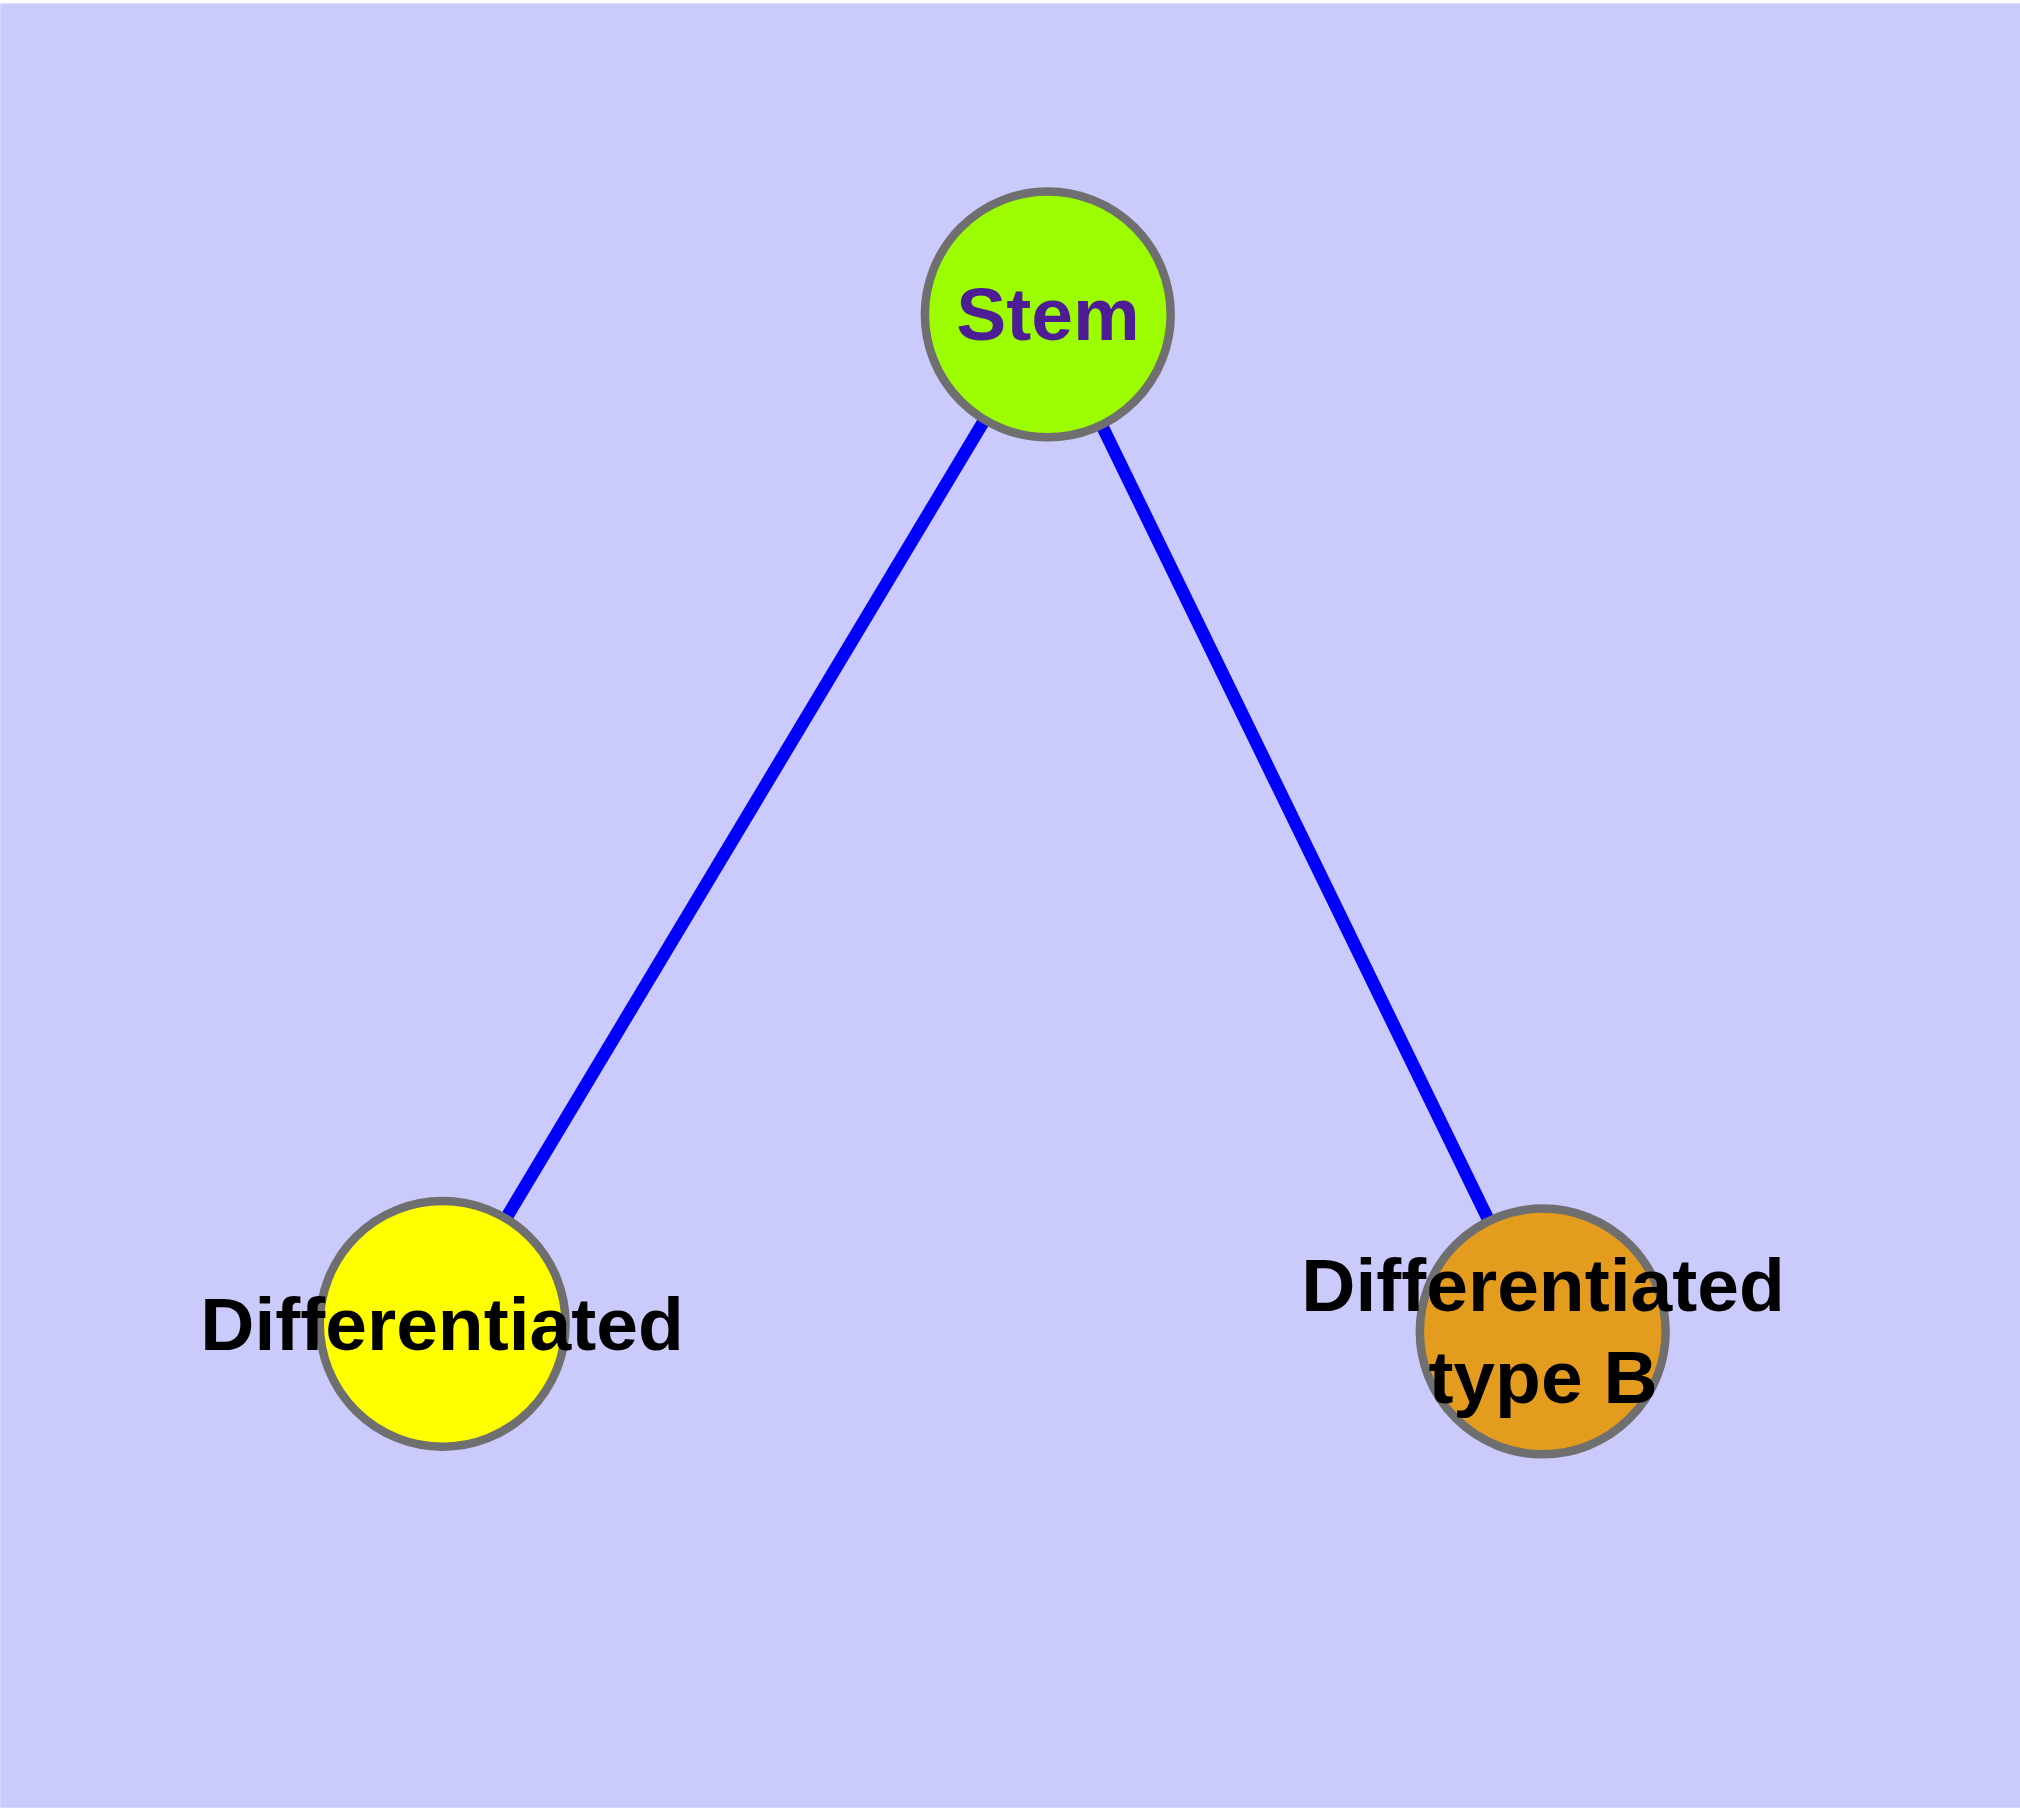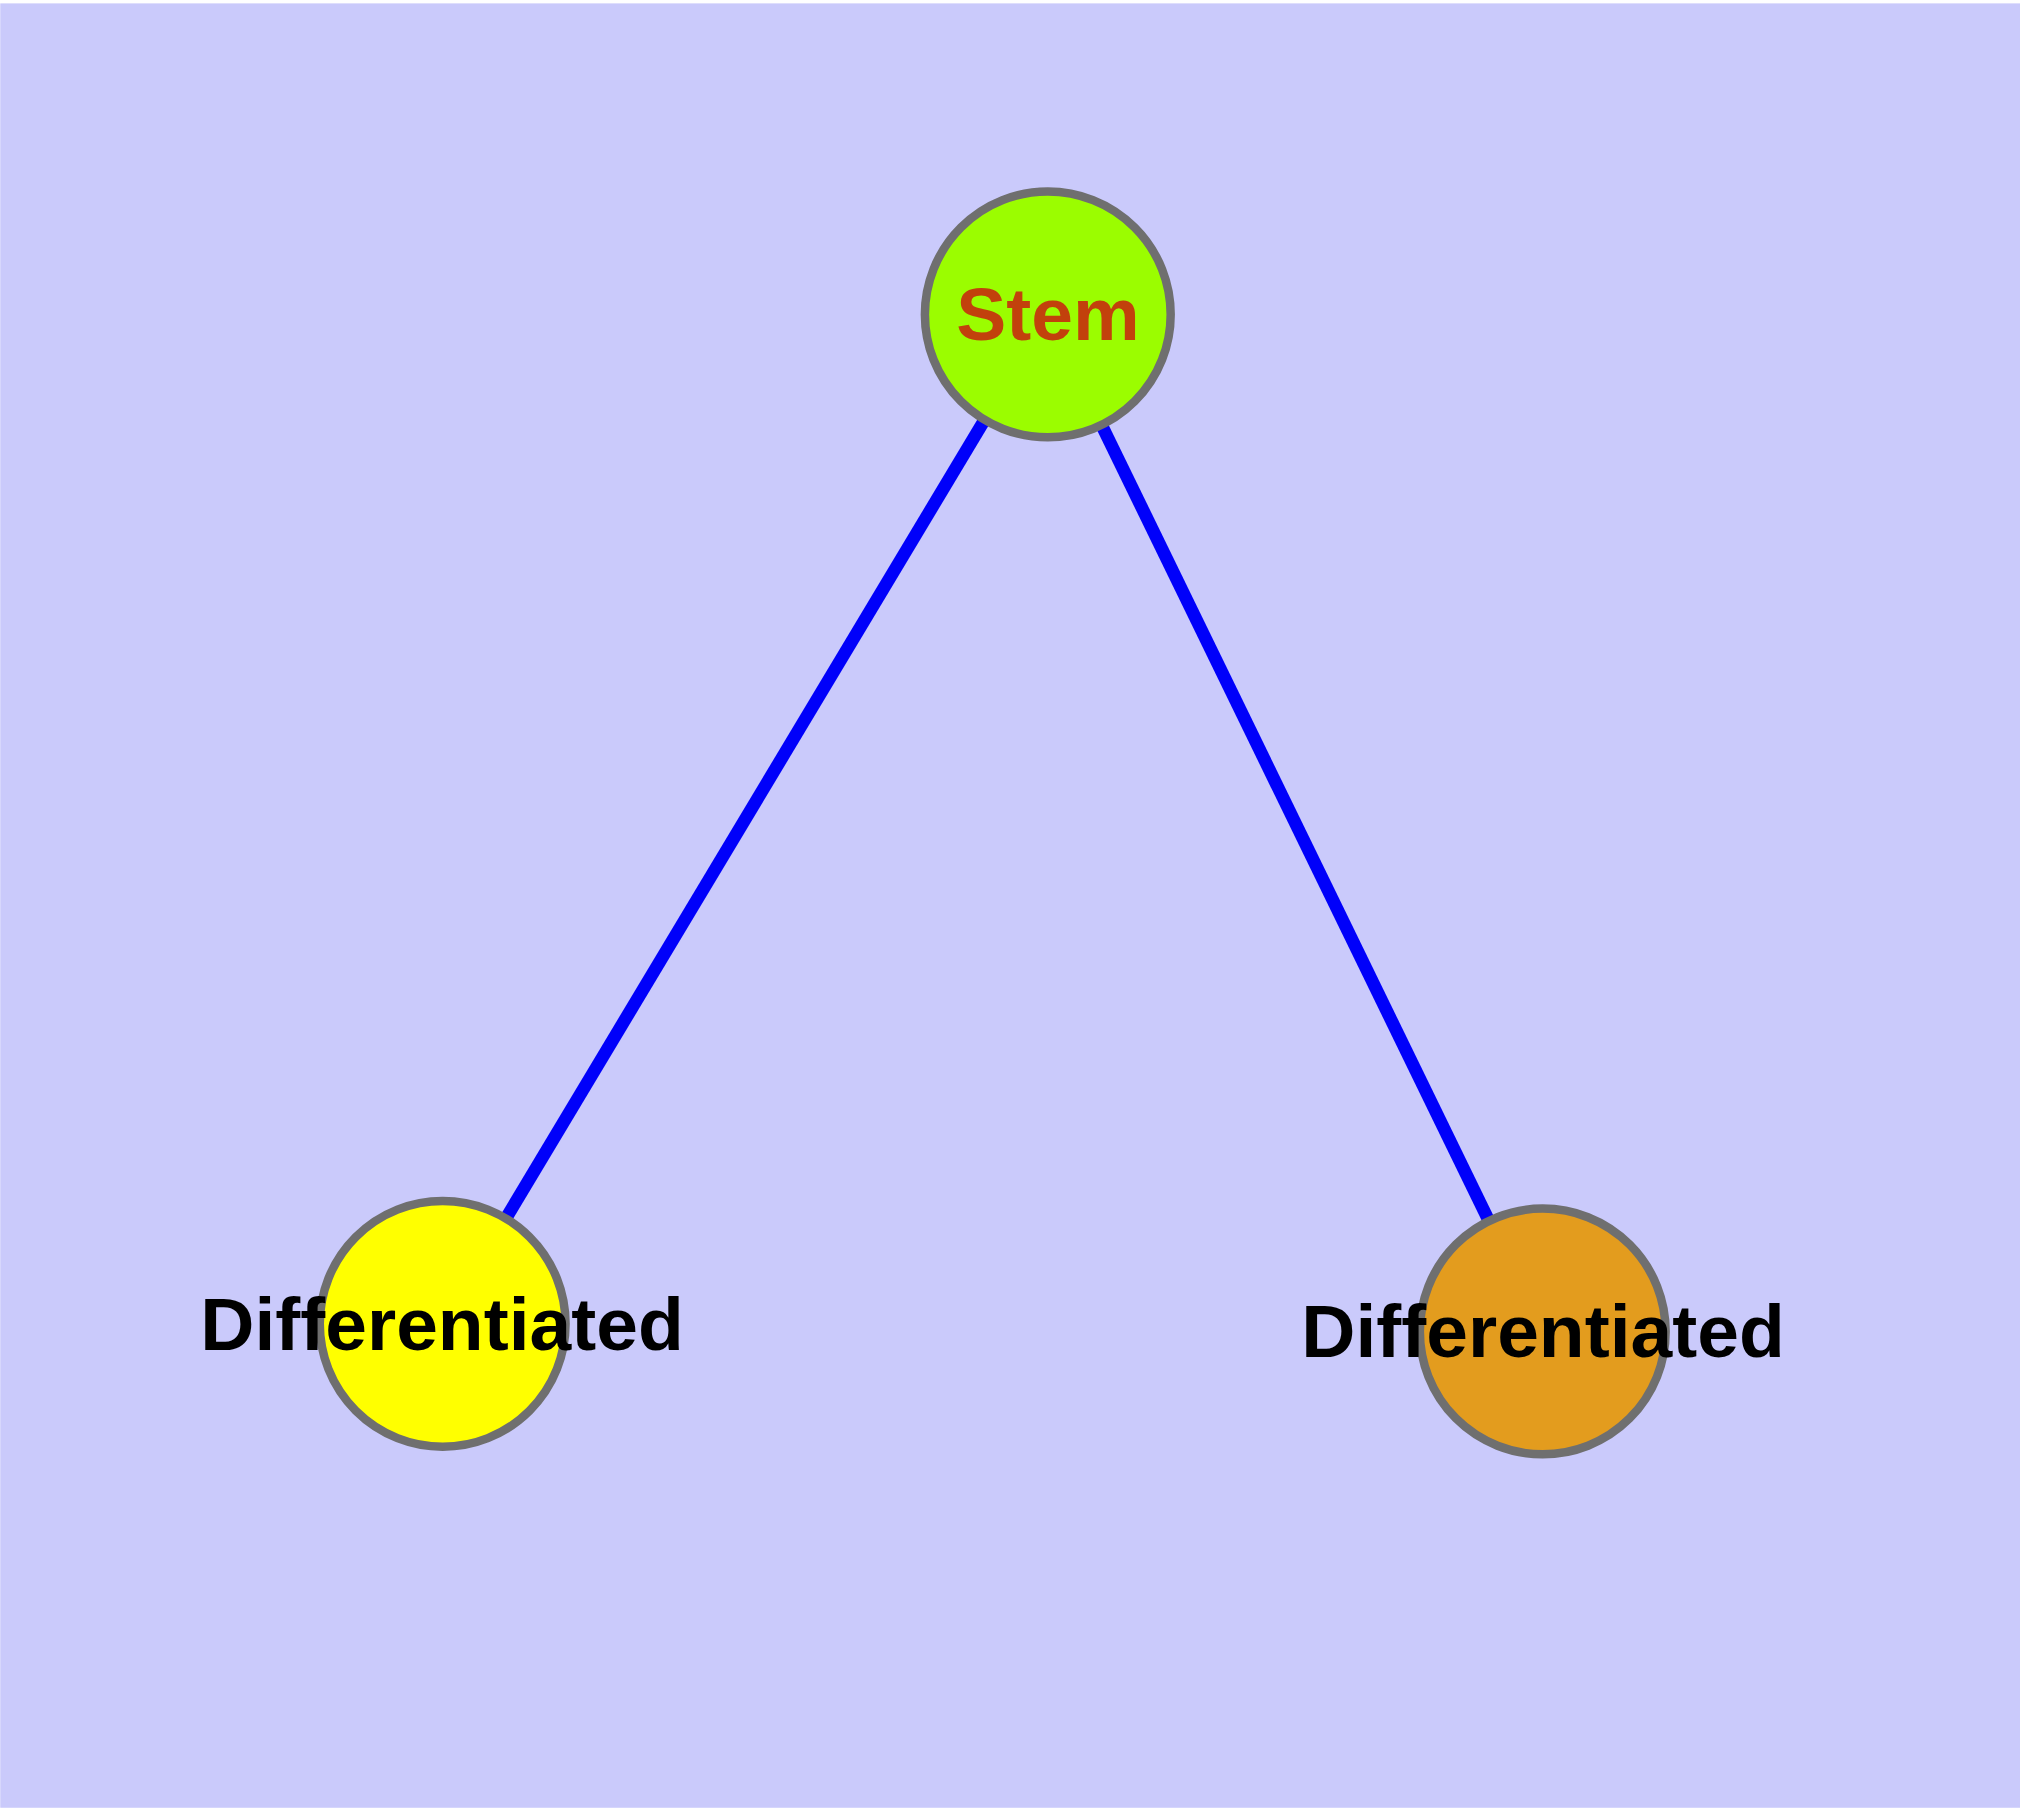--- a/index.html
+++ b/index.html
@@ -51,24 +51,25 @@
         <line x1="1236" y1="371" x2="522" y2="1562" stroke="#0000FA" stroke-width="15"></line>
         <line x1="1236" y1="371" x2="1820" y2="1571" stroke="#0000FA" stroke-width="15"></line>
       </g>
     <g id="nodes-group">
         <circle cx="1236" cy="371" r="145" fill="#9BFD00" stroke="#6F6F6F" stroke-width="10"></circle>
         <circle cx="522" cy="1562" r="145" fill="#FFFF00" stroke="#6F6F6F" stroke-width="10"></circle>
         <circle cx="1820" cy="1571" r="145" fill="#E39C1E" stroke="#6F6F6F" stroke-width="10"></circle>
       </g>
   </svg>
   <div id="labels-layer">
-      <div class="node-label" style="left: 1048px; top: 314px; color: #c2410c; font-size: 75px; line-height: 92px;">
+      <div class="node-label" style="left: 1048px; top: 314px; color: #4c1d95; font-size: 75px; line-height: 92px;">
         <span class="label-line">Stem</span>
       </div>
       <div class="node-label" style="left: 442px; top: 1324px; color: rgb(0, 0, 0); font-size: 75px; line-height: 92px;">
         <span class="label-line">Differentiated</span>
       </div>
       <div class="node-label" style="left: 1543px; top: 1331px; color: rgb(0, 0, 0); font-size: 75px; line-height: 92px;">
         <span class="label-line">Differentiated</span>
+        <span class="label-line">type B</span>
       </div>
     </div>
 </div>
 
 
 </body></html>

